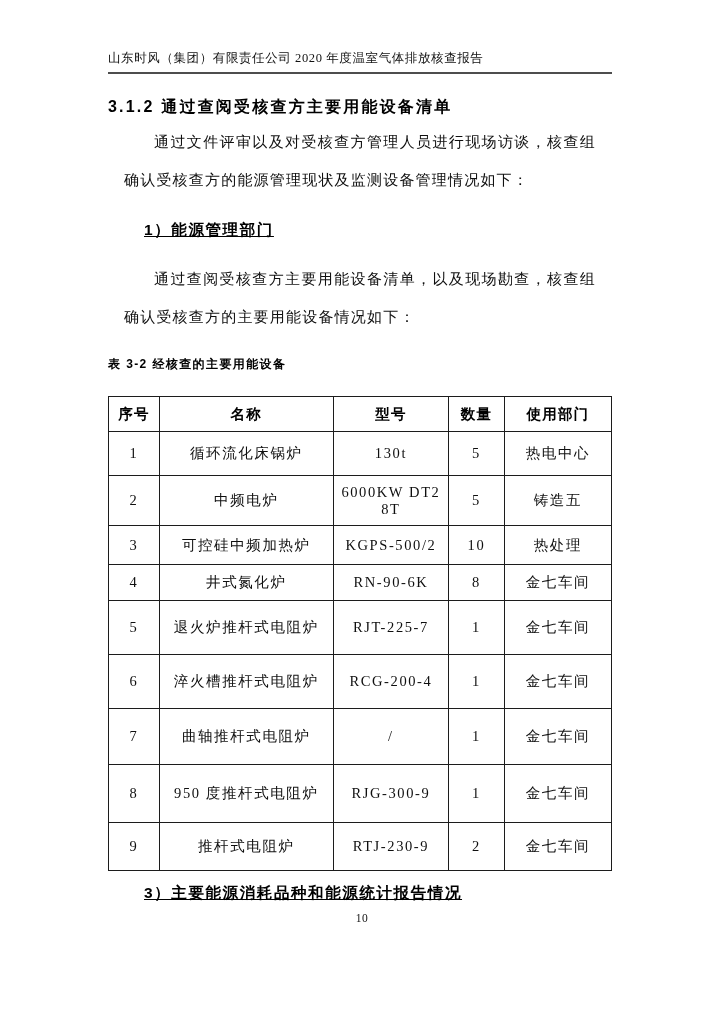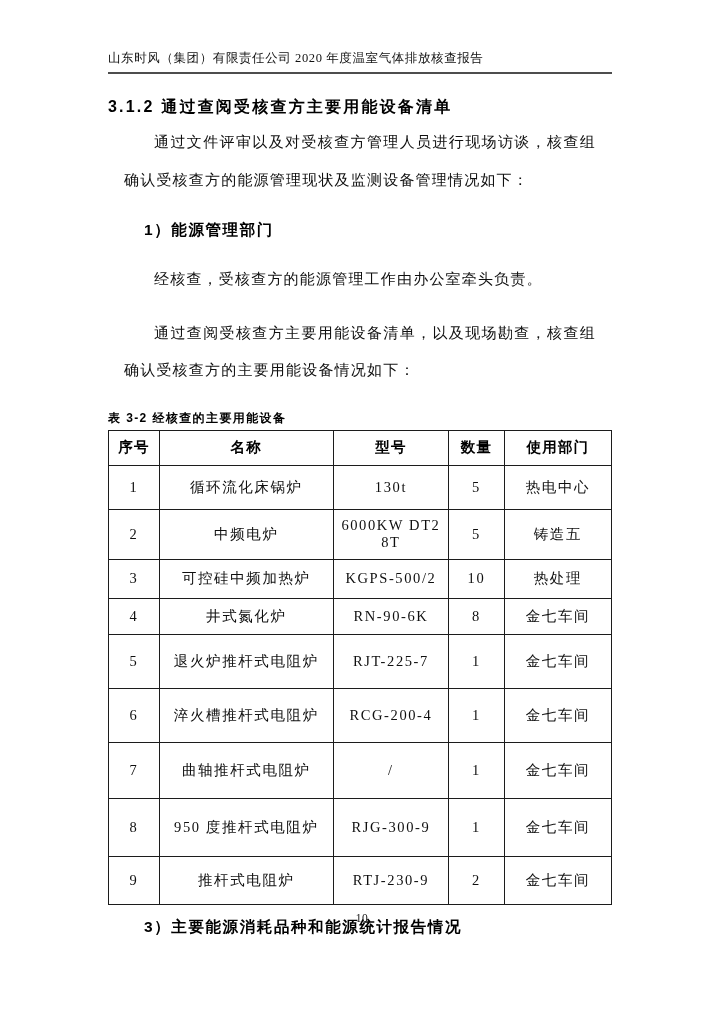--- a/index.html
+++ b/index.html
@@ -57,32 +57,33 @@
   }
   .subheading {
     margin: 7px 0 0 0;
     padding-left: 36px;
     font-family: "Liberation Sans", "DejaVu Sans", sans-serif;
     font-weight: bold;
     font-size: 15.5px;
     letter-spacing: 1.6px;
     line-height: 30px;
     color: #000000;
+    text-decoration: underline;
   }
   .table-title {
     margin-top: 6px;
     font-family: "Liberation Sans", "DejaVu Sans", sans-serif;
     font-weight: bold;
     font-size: 12px;
     letter-spacing: 1.4px;
     line-height: 24px;
     color: #000000;
   }
   table.equipment {
-    margin-top: 0;
+    margin-top: 20px;
     width: 100%;
     border-collapse: collapse;
     table-layout: fixed;
   }
   table.equipment th,
   table.equipment td {
     border: 1px solid #1c1c1c;
     text-align: center;
     vertical-align: middle;
     padding: 0 2px;
@@ -131,21 +132,20 @@
     <div class="doc-header">
       <div class="doc-header-text">山东时风（集团）有限责任公司 2020 年度温室气体排放核查报告</div>
     </div>
 
     <h2 class="section-heading">3.1.2  通过查阅受核查方主要用能设备清单</h2>
 
     <p class="body first">通过文件评审以及对受核查方管理人员进行现场访谈，核查组确认受核查方的能源管理现状及监测设备管理情况如下：</p>
 
     <h3 class="subheading">1）能源管理部门</h3>
 
-    <p class="body">经核查，受核查方的能源管理工作由办公室牵头负责。</p>
 
 
     <p class="body">通过查阅受核查方主要用能设备清单，以及现场勘查，核查组确认受核查方的主要用能设备情况如下：</p>
 
     <div class="table-title">表 3-2  经核查的主要用能设备</div>
 
     <table class="equipment">
       <colgroup>
         <col style="width:10.1%">
         <col style="width:34.6%">

